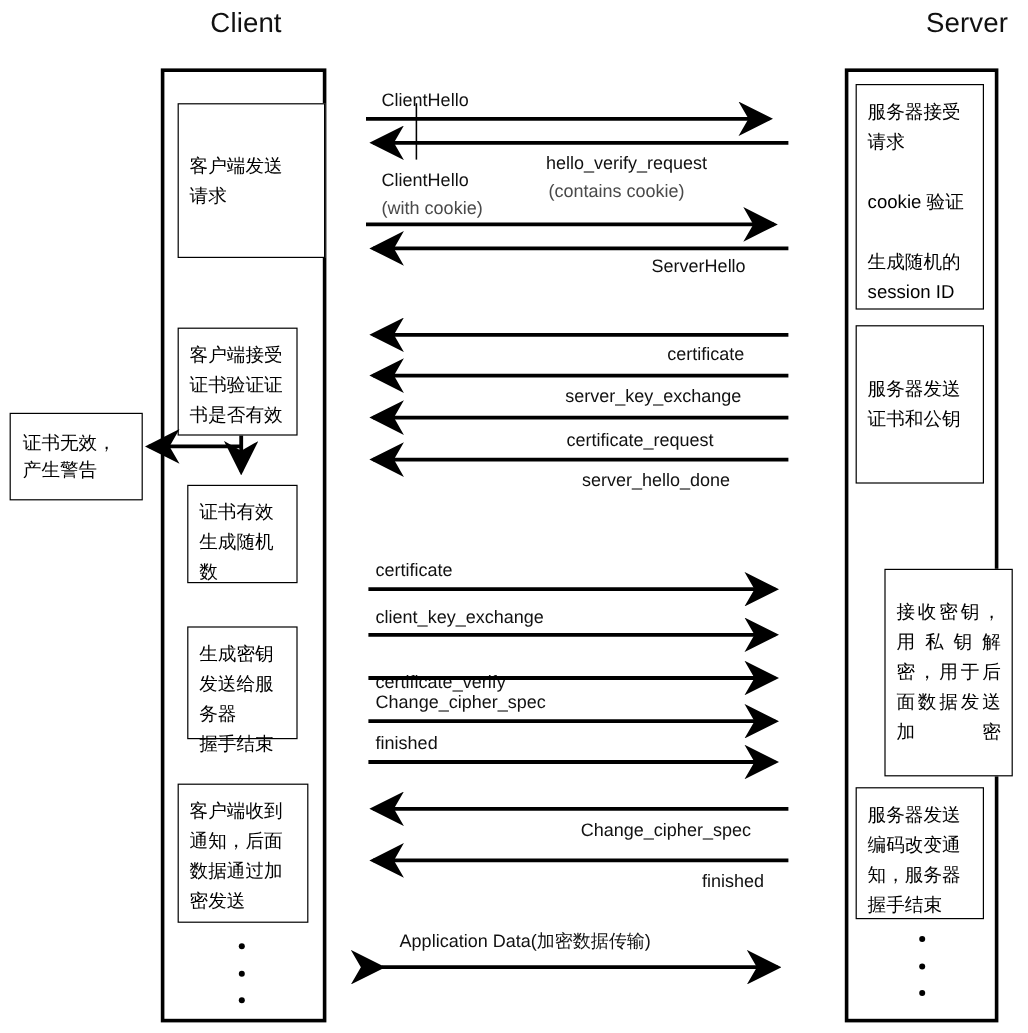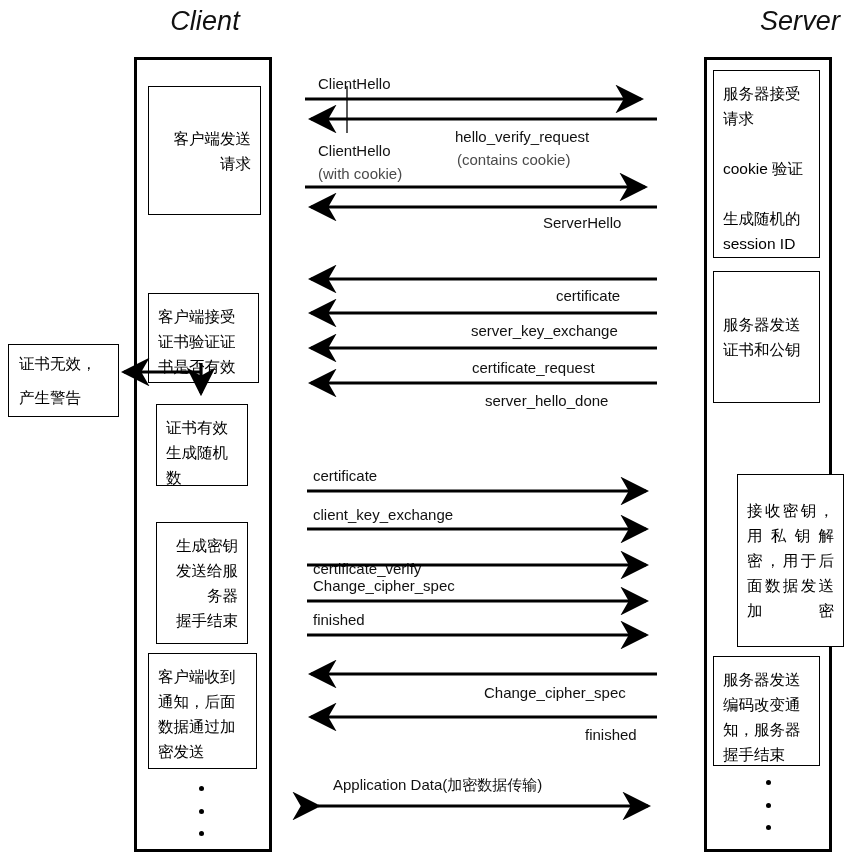--- a/index.html
+++ b/index.html
@@ -15,26 +15,25 @@
     position: relative;
     width: 857px;
     height: 861px;
     background: #ffffff;
     overflow: hidden;
   }
   .abs { position: absolute; }
 
   
   .col-title {
-    font-size: 27px;
+    font-size: 23px;
     color: #111111;
     text-align: center;
     letter-spacing: 0.1px;
     white-space: nowrap;
-    font-style: italic;
   }
 
   
   .lane {
     border: 3px solid #000000;
     background: #ffffff;
     box-sizing: border-box;
   }
 
   
@@ -57,21 +56,21 @@
     text-align: justify;
     text-align-last: justify;
   }
 
   
   .alert-box {
     border: 1.5px solid #000000;
     background: #ffffff;
     box-sizing: border-box;
     font-size: 15.5px;
-    line-height: 34px;
+    line-height: 23px;
     padding: 8px 10px;
     white-space: pre-line;
     display: flex;
     flex-direction: column;
     justify-content: center;
   }
 
   
   .msg-label {
     font-size: 15px;
@@ -113,32 +112,32 @@
 </head>
 <body>
 
 <div id="stage">
 
   <div class="abs col-title" style="left:135px; top:6px; width:140px;">Client</div>
   <div class="abs col-title" style="left:700px; top:6px; width:140px;text-align:right;">Server</div>
 
   <div class="abs lane" style="left:134px; top:57px; width:138px; height:795px;"></div>
 
-  <div class="abs note center-v" style="left:148px; top:86px; width:113px; height:129px;text-align:right;">客户端发送
+  <div class="abs note center-v" style="left:148px; top:86px; width:123px; height:129px;">客户端发送
 请求</div>
 
-  <div class="abs note" style="left:148px; top:273px; width:111px; height:90px;margin-top:20px;">客户端接受
+  <div class="abs note" style="left:148px; top:273px; width:100px; height:90px;">客户端接受
 证书验证证
 书是否有效</div>
 
   <div class="abs note" style="left:156px; top:404px; width:92px; height:82px;">证书有效
 生成随机
 数</div>
 
-  <div class="abs note" style="left:156px; top:522px; width:92px; height:122px;text-align:right;">生成密钥
+  <div class="abs note" style="left:156px; top:522px; width:92px; height:94px;">生成密钥
 发送给服
 务器
 握手结束</div>
 
   <div class="abs note" style="left:148px; top:653px; width:109px; height:116px;">客户端收到
 通知，后面
 数据通过加
 密发送</div>
 
   <div class="abs dots" style="left:198px; top:786px; width:6px; height:50px;">

